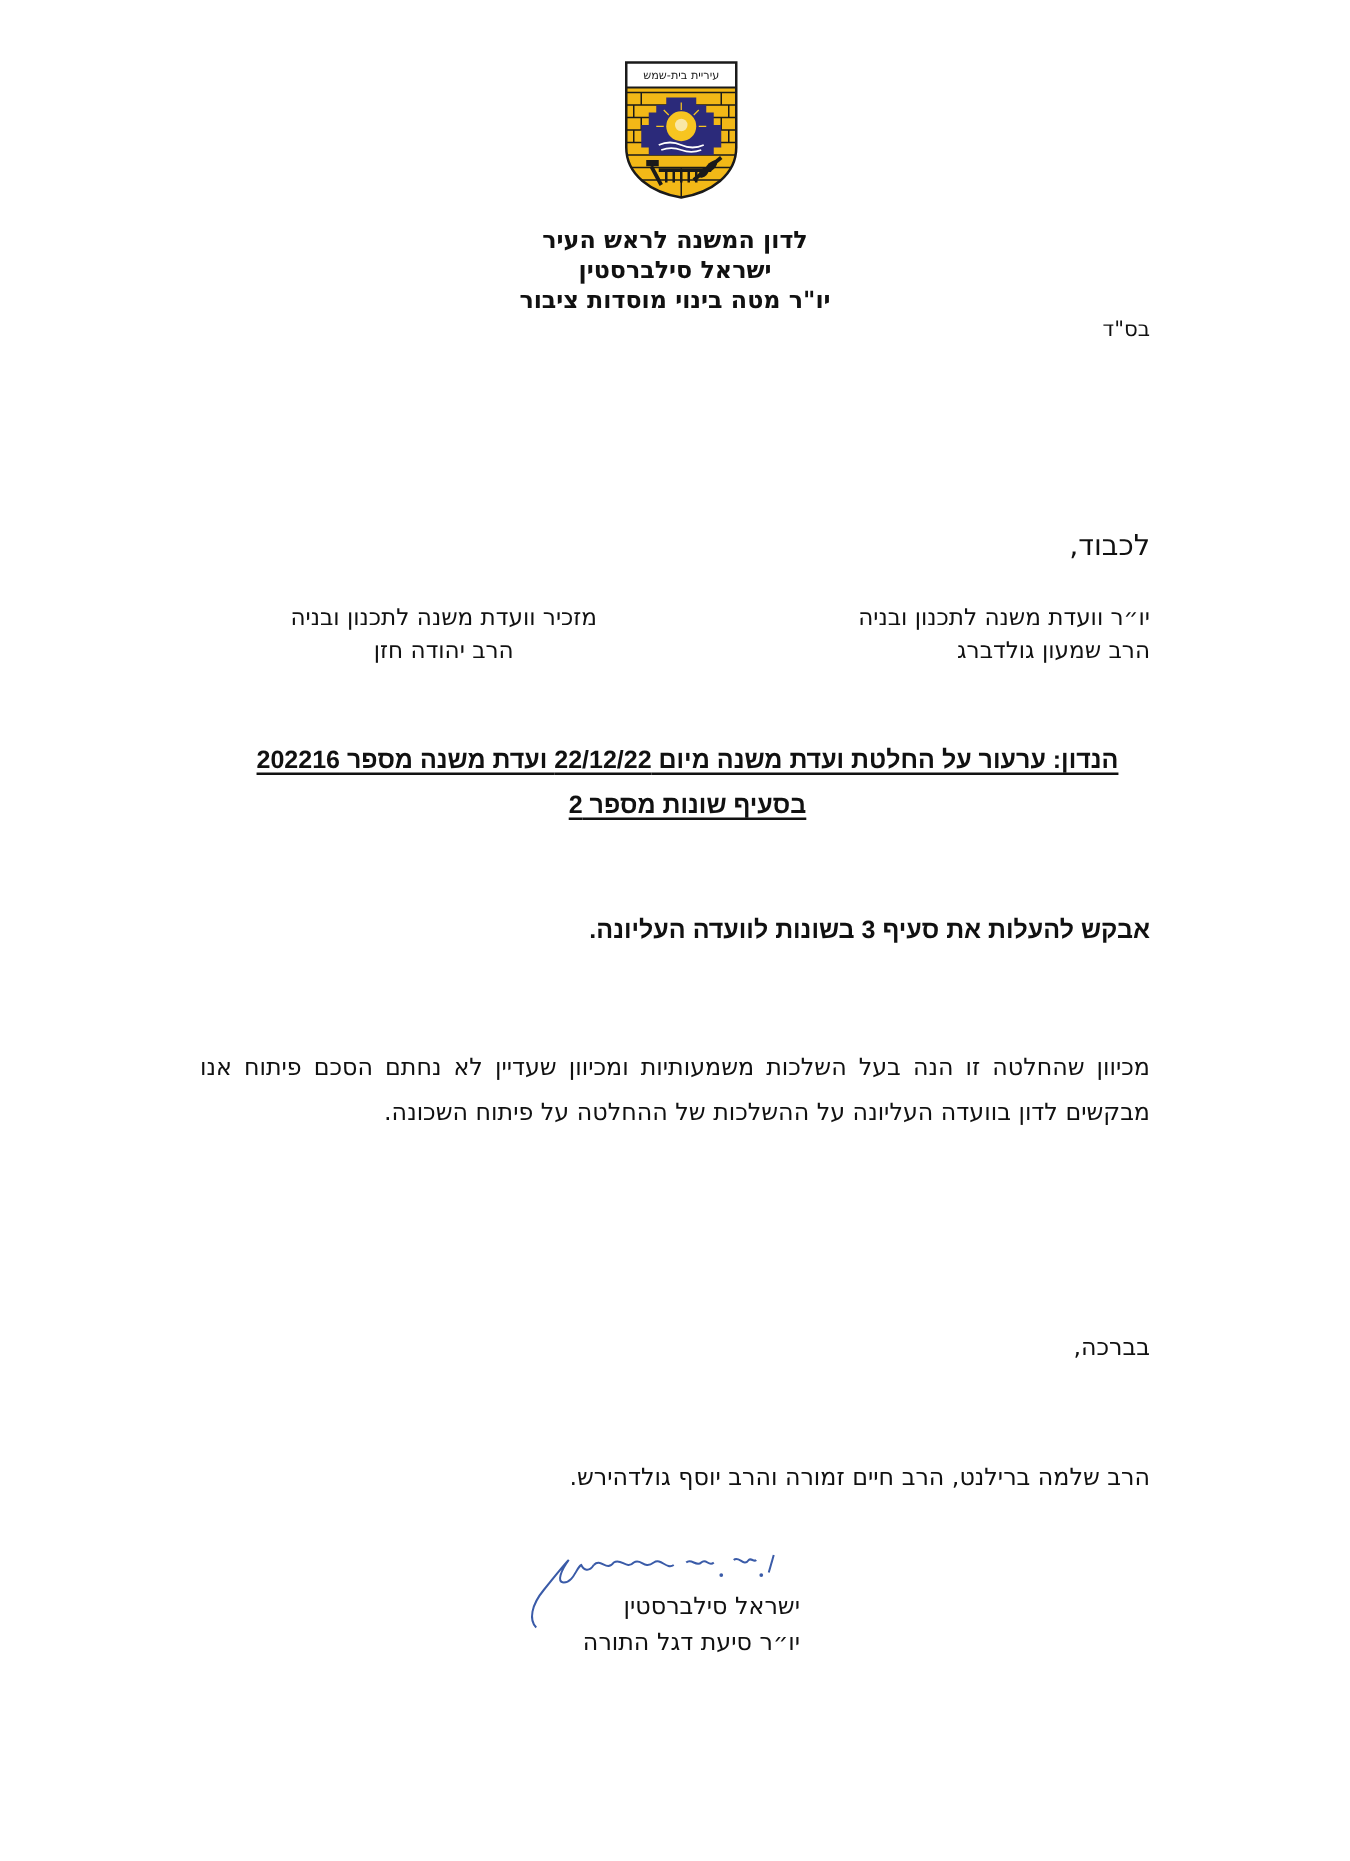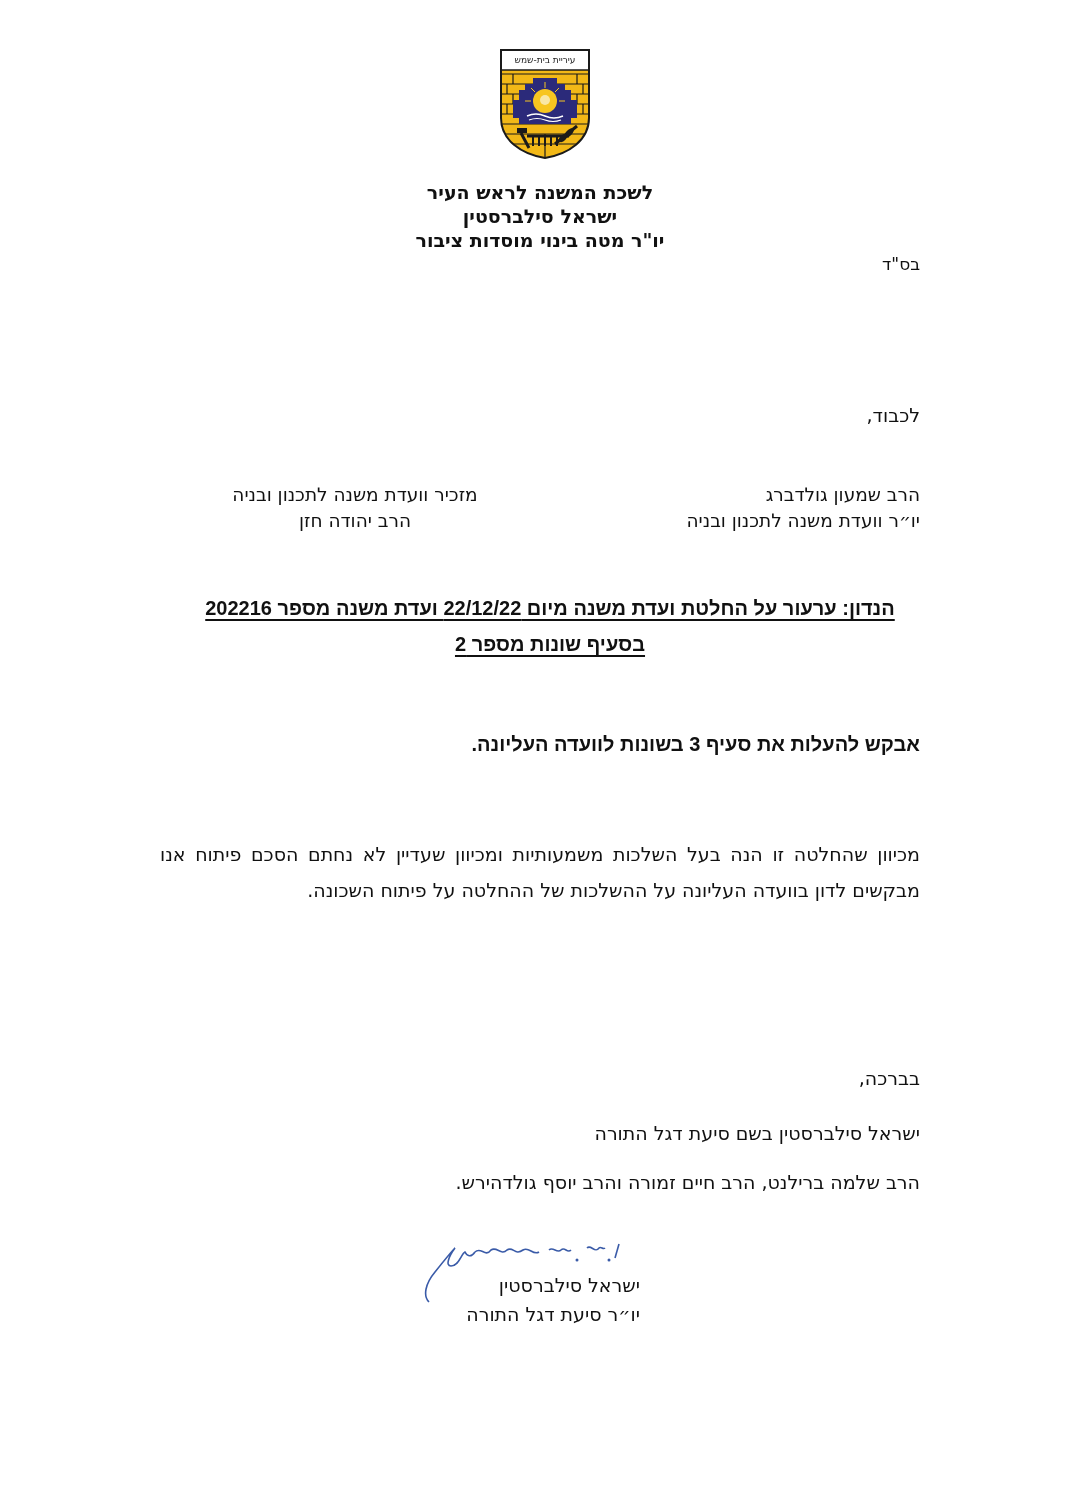--- a/index.html
+++ b/index.html
@@ -20,21 +20,21 @@
       text-align: center; direction: rtl;
       font-family: "DejaVu Sans", "Liberation Sans", sans-serif;
       font-weight: bold; font-size: 19px; line-height: 24px;
     }
     .bsd { right: 160px; top: 254px; font-size: 17px; direction: rtl; }
 
     .date-block { left: 162px; top: 320px; width: 200px; font-size: 19px; line-height: 28px; }
     .date-heb { direction: rtl; text-align: left; }
     .date-heb span { display: inline-block; }
 
-    .greeting { right: 160px; top: 404px; font-size: 19px; direction: rtl; }
+    .greeting { right: 160px; top: 424px; font-size: 23px; direction: rtl; }
 
     .recipient-right {
       right: 160px; top: 482px; width: 320px;
       font-size: 18.5px; line-height: 26px; direction: rtl; text-align: right;
     }
     .recipient-left {
       left: 180px; top: 482px; width: 350px;
       font-size: 18.5px; line-height: 26px; direction: rtl; text-align: center;
     }
 
@@ -132,50 +132,49 @@
 
         <rect x="0" y="0" width="92" height="22" fill="#FFFFFF"></rect>
         <line x1="0" y1="22" x2="92" y2="22" stroke="#1A1A1A" stroke-width="1.5"></line>
       </g>
       <path d="M2 2 H90 V70 C90 92 70 106 46 110 C22 106 2 92 2 70 Z" fill="none" stroke="#1A1A1A" stroke-width="2"></path>
       <text x="46" y="15" text-anchor="middle" font-size="9" font-family="DejaVu Sans, sans-serif" fill="#1A1A1A" direction="rtl">עיריית בית-שמש</text>
     </svg>
   </div>
 
   <div class="abs header-block">
-    <div>לשכת המשנה לראש העיר</div>
+    <div>לדון המשנה לראש העיר</div>
     <div>ישראל סילברסטין</div>
     <div>יו"ר מטה בינוי מוסדות ציבור</div>
   </div>
 
   <div class="abs bsd">בס"ד</div>
 
 
   <div class="abs greeting">לכבוד,</div>
 
   <div class="abs recipient-right">
+    <div>יו״ר וועדת משנה לתכנון ובניה</div>
     <div>הרב שמעון גולדברג</div>
-    <div>יו״ר וועדת משנה לתכנון ובניה</div>
   </div>
   <div class="abs recipient-left">
     <div>מזכיר וועדת משנה לתכנון ובניה</div>
     <div>הרב יהודה חזן</div>
   </div>
 
   <div class="abs subject">
     <span class="line">הנדון: ערעור על החלטת ועדת משנה מיום 22/12/22 ועדת משנה מספר 202216</span>
     <span class="line">בסעיף שונות מספר 2</span>
   </div>
 
   <div class="abs request">אבקש להעלות את סעיף 3 בשונות לוועדה העליונה.</div>
 
   <div class="abs body-text">מכיוון שהחלטה זו הנה בעל השלכות משמעותיות  ומכיוון שעדיין לא נחתם הסכם פיתוח אנו מבקשים לדון בוועדה העליונה על ההשלכות של ההחלטה על פיתוח השכונה.</div>
 
   <div class="abs closing">בברכה,</div>
-  <div class="abs sig-line1">ישראל סילברסטין בשם סיעת דגל התורה</div>
   <div class="abs sig-line2">הרב שלמה ברילנט, הרב חיים זמורה והרב יוסף גולדהירש.</div>
 
   <div class="abs signature-img">
     <svg width="230" height="70" viewBox="0 0 230 70">
       <path d="M14 66 C8 60 10 48 20 36 C28 26 36 16 40 12 C34 20 30 30 36 30 C44 30 46 18 50 16 C52 20 56 22 60 16" stroke="#3A5BA8" stroke-width="1.6" fill="none"></path>
       <path d="M60 16 C66 10 70 22 76 14 C82 10 86 20 92 14 C98 10 100 20 108 14 C114 10 118 20 124 16" stroke="#3A5BA8" stroke-width="1.6" fill="none"></path>
       <path d="M134 14 C138 10 142 18 146 14 C150 10 152 18 156 14" stroke="#3A5BA8" stroke-width="1.6" fill="none"></path>
       <circle cx="162" cy="24" r="1.5" fill="#3A5BA8"></circle>
       <path d="M172 12 C176 8 180 18 184 12 C186 10 188 14 190 12" stroke="#3A5BA8" stroke-width="1.6" fill="none"></path>
       <circle cx="194" cy="24" r="1.5" fill="#3A5BA8"></circle>

